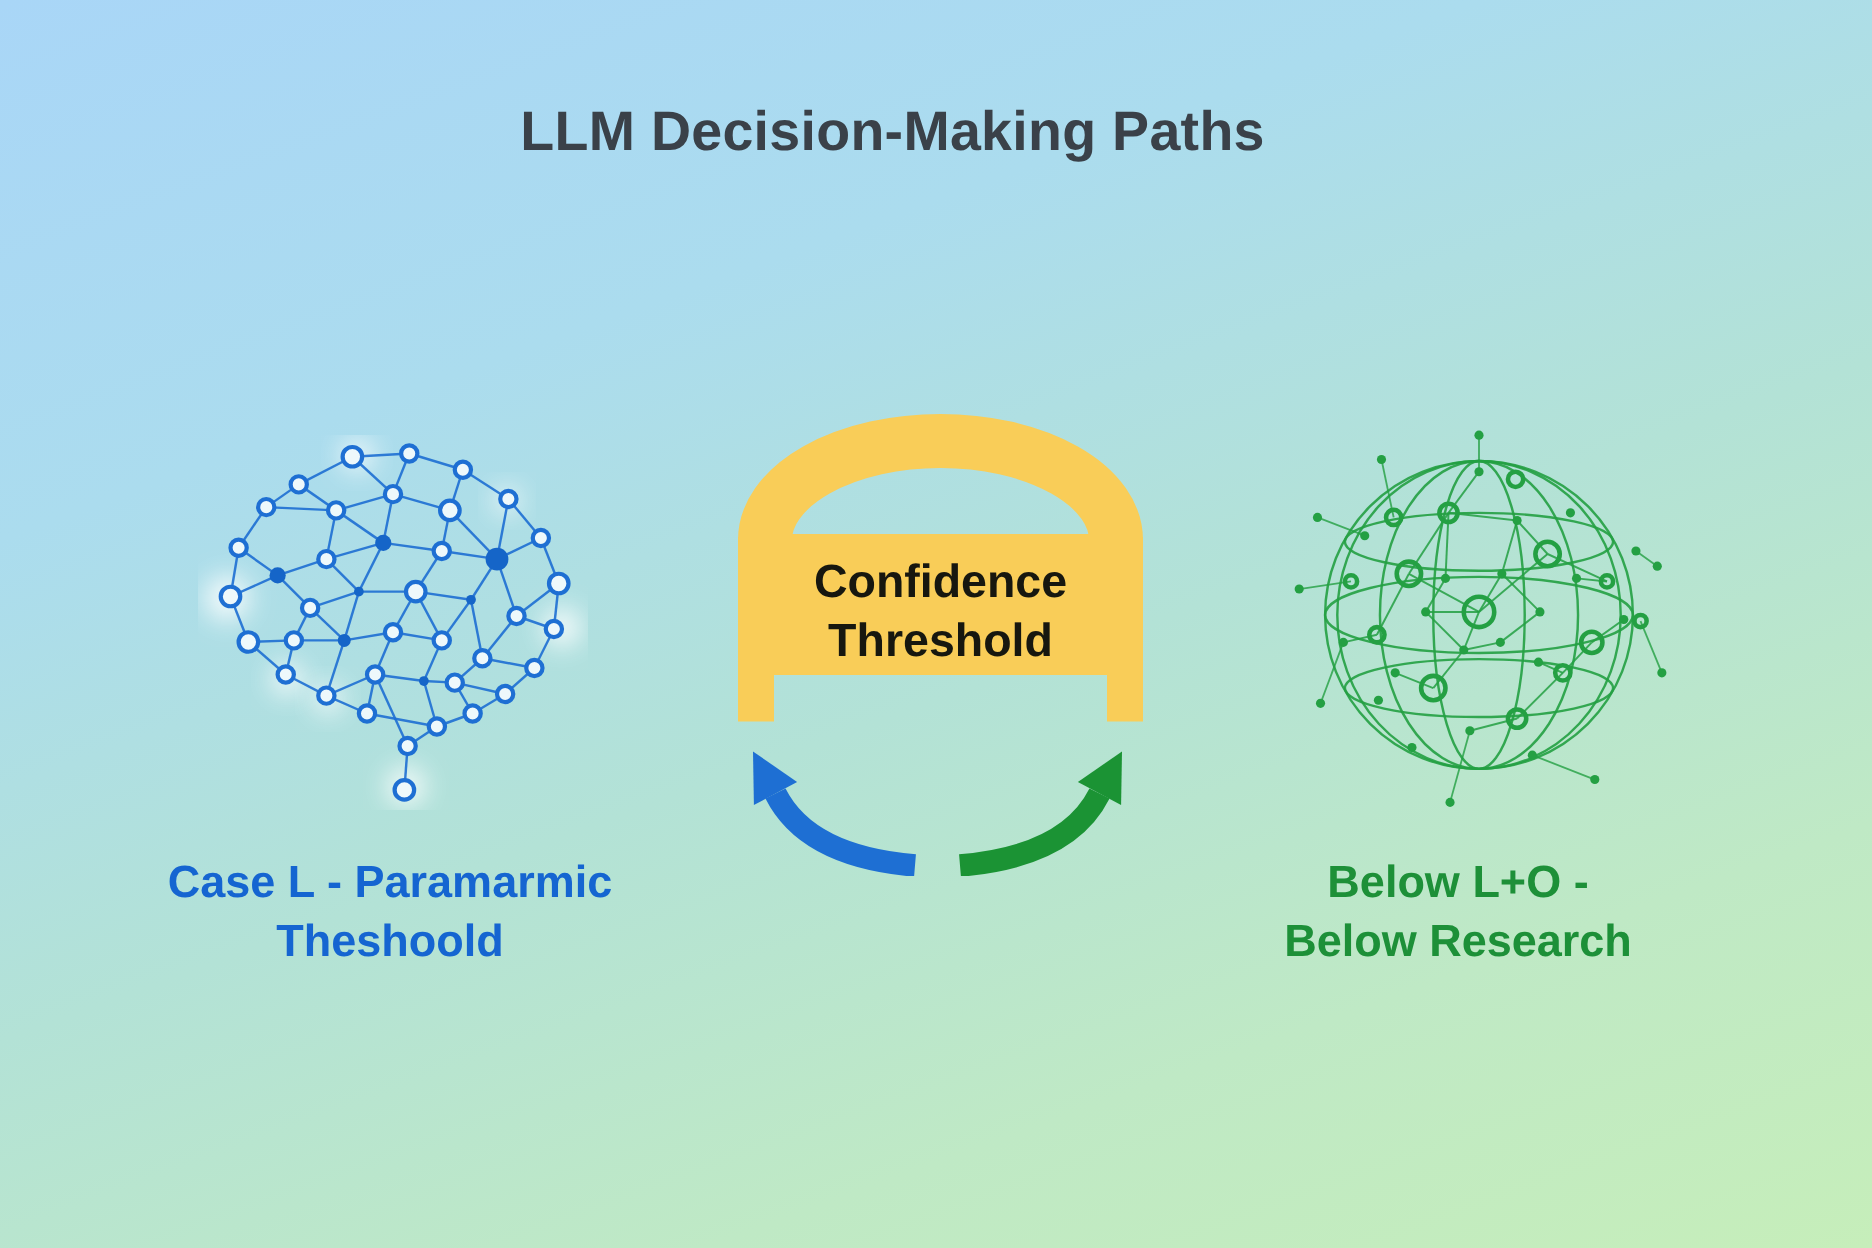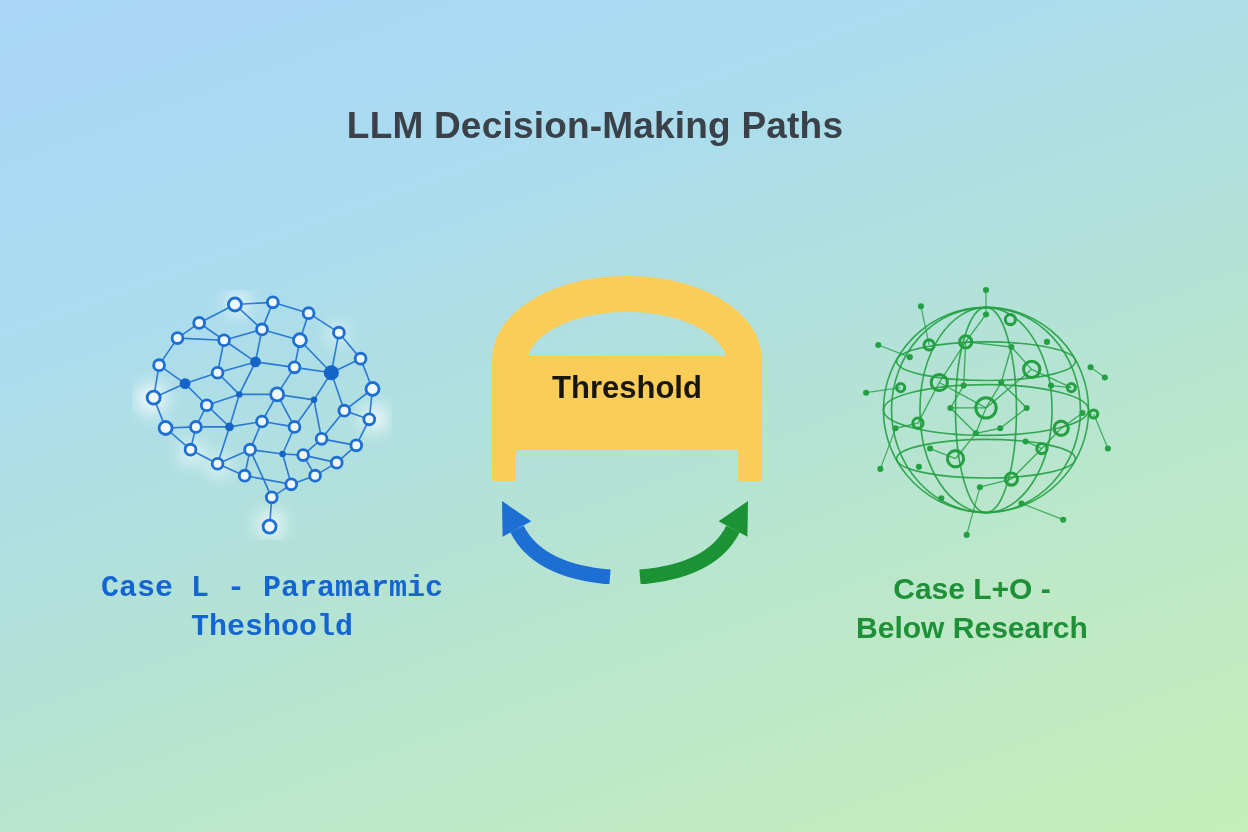--- a/index.html
+++ b/index.html
@@ -8,21 +8,21 @@
     font-family: "Liberation Sans", sans-serif;
     background: linear-gradient(160deg,
       var(--background_top, #a9d6f7) 0%,
       #abdcee 28%,
       #b3e2d6 54%,
       #bfe9c5 78%,
       var(--background_bottom, #c6eeba) 100%);
   }
   .canvas { position: relative; width: 1248px; height: 832px; }
 
-  .header { position: absolute; left: 0; top: 66px; width: 1190px; text-align: center; margin-top: 38px; }
+  .header { position: absolute; left: 0; top: 66px; width: 1190px; text-align: center; }
   .title {
     font-size: 37px; font-weight: 700; letter-spacing: 0.2px;
     color: var(--title_text, #3a4149); line-height: 44px;
   }
   .subtitle {
     margin-top: 7px; font-size: 22px; font-weight: 400;
     color: #454c54; line-height: 28px;
   }
 
   .brain-wrap  { position: absolute; left: 132px; top: 290px; width: 260px; height: 250px; }
@@ -42,21 +42,21 @@
     position: absolute; left: 430px; top: 591px; width: 400px;
     text-align: center; font-size: 25px; font-weight: 700; line-height: 30px;
   }
   .below-threshold .w-blue  { color: var(--accent_blue, #1565d1); }
   .below-threshold .w-green { color: var(--accent_green, #1d9038); }
 
   .case-label {
     position: absolute; top: 569px; width: 380px; text-align: center;
     font-size: 30px; font-weight: 700; line-height: 39px;
   }
-  .case-left  { left: 82px;  color: var(--accent_blue, #1565d1); font-family: Liberation Mono, monospace; }
+  .case-left  { left: 70px;  color: var(--accent_blue, #1565d1); }
   .case-right { left: 782px; color: var(--accent_green, #1d9038); }
 </style>
 </head>
 <body>
 
 <div class="canvas">
 
   <div class="header">
     <div class="title">LLM Decision-Making Paths</div>
   </div>
@@ -199,20 +199,21 @@
   </div>
 
   <div class="gate">
     <svg width="280" height="212" viewBox="0 0 280 212">
       <path d="M 23 88 A 117 66 0 0 1 257 88" fill="none" stroke="var(--gate_yellow,#f9cd58)" stroke-width="36"></path>
       <rect x="5" y="86" width="24" height="123" fill="var(--gate_yellow,#f9cd58)"></rect>
       <rect x="251" y="86" width="24" height="123" fill="var(--gate_yellow,#f9cd58)"></rect>
       <rect x="24" y="84" width="233" height="94" fill="var(--gate_yellow,#f9cd58)"></rect>
     </svg>
     <div class="gate-label">
+      <div>Confidence</div>
       <div>Threshold</div>
     </div>
   </div>
 
   <div class="arrows">
     <svg width="280" height="92" viewBox="0 0 280 92">
       <g>
         <path d="M 122 85 Q 50 79 29 37" fill="none" stroke="var(--brain_blue,#1e6fd3)" stroke-width="15"></path>
         <polygon points="14,9 43.4,29.3 14.6,44.7" fill="var(--brain_blue,#1e6fd3)"></polygon>
       </g>
@@ -314,17 +315,17 @@
         <circle cx="140" cy="142" r="3" fill="#24a043"></circle>
         <circle cx="104" cy="100" r="3" fill="#24a043"></circle>
         <circle cx="190" cy="100" r="3" fill="#24a043"></circle>
         <circle cx="120" cy="200" r="3" fill="#24a043"></circle>
         <circle cx="60" cy="180" r="3" fill="#24a043"></circle>
         <circle cx="165" cy="155" r="3" fill="#24a043"></circle>
       </svg>
   </div>
 
   <div class="case-label case-right">
-    <div>Case L+O -</div>
+    <div>Below L+O -</div>
     <div>Below Research</div>
   </div>
 
 </div>
 
 </body></html>

